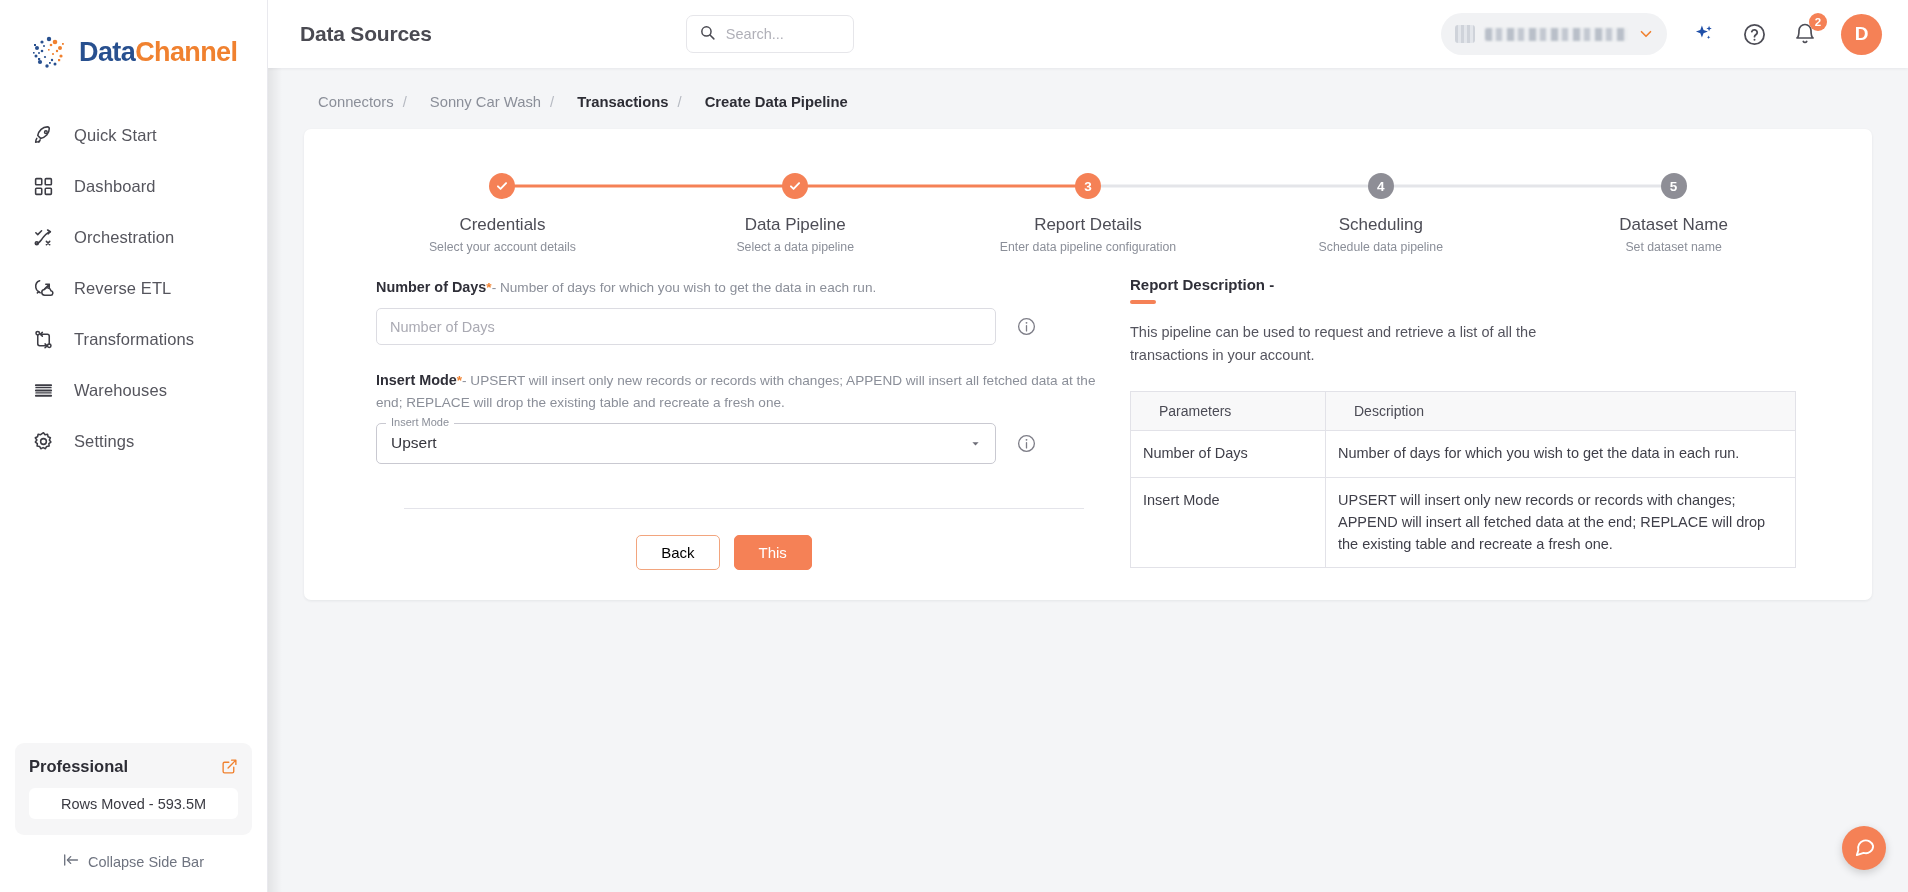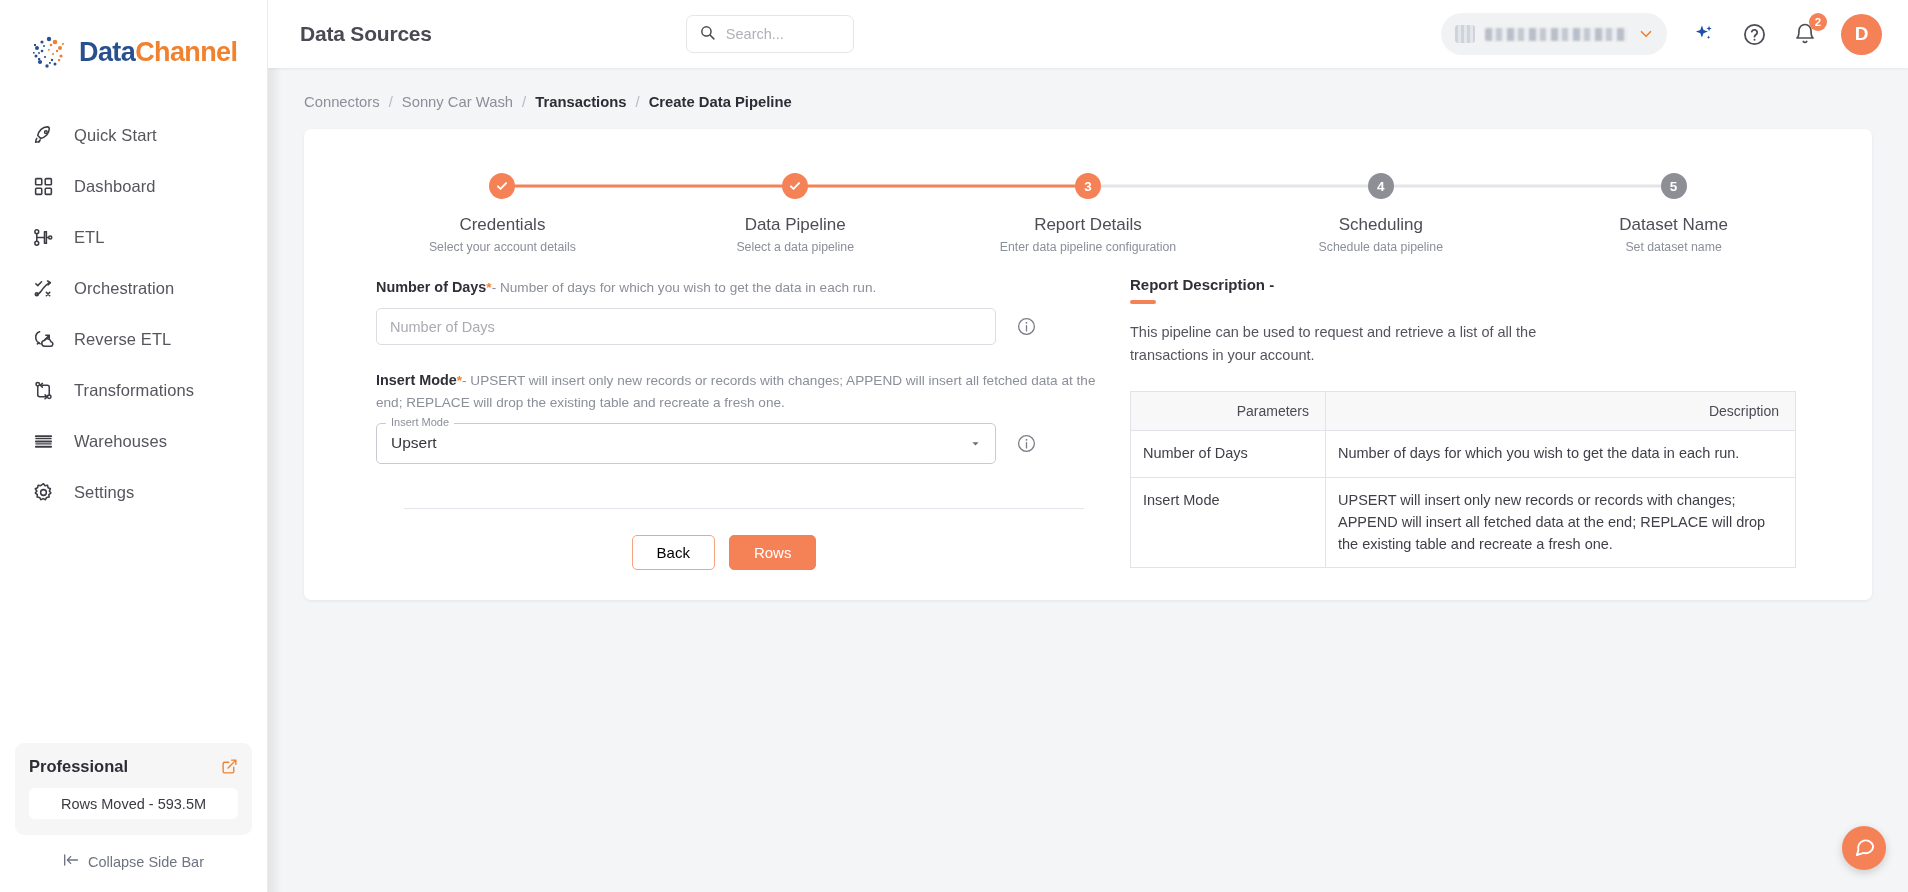--- a/index.html
+++ b/index.html
@@ -86,21 +86,21 @@
     background:#f58156; color:#fff; border-radius:9px; font-size:11.5px; font-weight:700;
     display:flex; align-items:center; justify-content:center;
   }
   .avatar {
     width:41px; height:41px; border-radius:50%; background:#f58156; color:#fff;
     display:flex; align-items:center; justify-content:center; font-size:19px; font-weight:700; cursor:pointer;
   }
 
   
   .crumbs { display:flex; align-items:center; gap:9px; padding: 26px 0 0 36px; font-size:14.8px; }
-  .crumb { color:#8b8f99; cursor:pointer; }
+  .crumb { color:#8b8f99; cursor:pointer;margin-left:14px; }
   .crumb.active { color:#2d2d35; font-weight:700; cursor:default; }
   .crumb.bold { color:#2d2d35; font-weight:700; }
   .crumb-sep { color:#b6bac2; }
 
   
   .card {
     margin: 19px 36px 0 36px; background:#fff; border-radius: 7px;
     box-shadow: 0 1px 3px rgba(16,24,40,.07);
     padding: 26px 0 30px; min-height: 470px;
   }
@@ -160,22 +160,22 @@
          display:flex; align-items:center; justify-content:center; font-family:"Liberation Sans",sans-serif; }
   .btn-back { background:#fff; border:1px solid #f2a57e; color:#000000; }
   .btn-next { background:#f58156; border:1px solid #f58156; color:#fff; }
 
   
   .rp-title { font-size:15px; font-weight:700; color:#2f2f38; }
   .rp-underline { width: 26px; height:4px; background:#f58156; border-radius:2px; margin-top: 7px; }
   .rp-desc { margin-top: 17px; font-size:14.5px; color:#54545e; line-height:1.6; max-width: 470px;}
   .rp-table { margin-top: 24px; width: 100%; border-collapse: collapse; border:1px solid #e2e2e8; }
   .rp-table th {
-    text-align:right; font-weight:400; font-size:14px; color:#4b4b55;
-    background:#f8f8f9; padding: 11px 16px; border-bottom:1px solid #e2e2e8; border-right:1px solid #e2e2e8;
+    text-align:left; font-weight:400; font-size:14px; color:#4b4b55;
+    background:#f8f8f9; padding: 11px 28px; border-bottom:1px solid #e2e2e8; border-right:1px solid #e2e2e8;
   }
   .rp-table th:last-child, .rp-table td:last-child { border-right:none; }
   .rp-table td {
     font-size:14.5px; color:#3f3f49; padding: 12px 12px; vertical-align:top;
     border-bottom:1px solid #e2e2e8; border-right:1px solid #e2e2e8; line-height:1.5;
   }
   .rp-table tr:last-child td { border-bottom:none; }
   .rp-table .c1 { width: 195px; }
 
   
@@ -256,32 +256,20 @@
           <svg width="21" height="21" viewBox="0 0 24 24" fill="none" stroke="currentColor" stroke-width="1.8">
             <rect x="3" y="3" width="7" height="7" rx="1"></rect>
               <rect x="14" y="3" width="7" height="7" rx="1"></rect>
             <rect x="3" y="14" width="7" height="7" rx="1"></rect>
               <rect x="14" y="14" width="7" height="7" rx="1"></rect>
           </svg>
         </span>
         <span class="nav-label">Dashboard</span>
       </div>
 
-      <div class="nav-item">
-        <span class="nav-ico">
-          <svg width="23" height="23" viewBox="0 0 24 24" fill="none" stroke="currentColor" stroke-width="1.6">
-            <circle cx="5" cy="6" r="2"></circle>
-              <circle cx="5" cy="18" r="2"></circle>
-              <circle cx="19" cy="12" r="1.6"></circle>
-            <path d="M5 8v8M5 12h8M13 6h2v12h-2M13 6v12" stroke-linecap="round"></path>
-            <path d="M15 12h2.4"></path>
-          </svg>
-        </span>
-        <span class="nav-label">ETL</span>
-      </div>
 
       <div class="nav-item">
         <span class="nav-ico">
           <svg width="23" height="23" viewBox="0 0 24 24" fill="none" stroke="currentColor" stroke-width="1.6" stroke-linecap="round" stroke-linejoin="round">
             <path d="M4 7l2 2 4-4"></path>
             <path d="M5 18c3 0 4-3 7-6.5S17.5 6 19 6"></path>
             <path d="M16.3 4.2L19.2 6l-2.5 2.2"></path>
             <circle cx="5" cy="18" r="1.6"></circle>
             <path d="M15 16l3.5 3.5M18.5 16L15 19.5"></path>
           </svg>
@@ -528,21 +516,21 @@
                 <path d="M12 11v6" stroke-linecap="round"></path>
                 <circle cx="12" cy="7.8" r="1.05" fill="currentColor" stroke="none"></circle>
               </svg>
             </span>
           </div>
 
           <div class="divider"></div>
 
           <div class="actions">
             <button class="btn btn-back">Back</button>
-            <button class="btn btn-next">Rows</button>
+            <button class="btn btn-next">This</button>
           </div>
         </div>
 
         <div class="col-right">
           <div class="rp-title">Report Description -</div>
           <div class="rp-underline"></div>
           <div class="rp-desc">This pipeline can be used to request and retrieve a list of all the transactions in your account.</div>
 
           <table class="rp-table">
             <thead>

